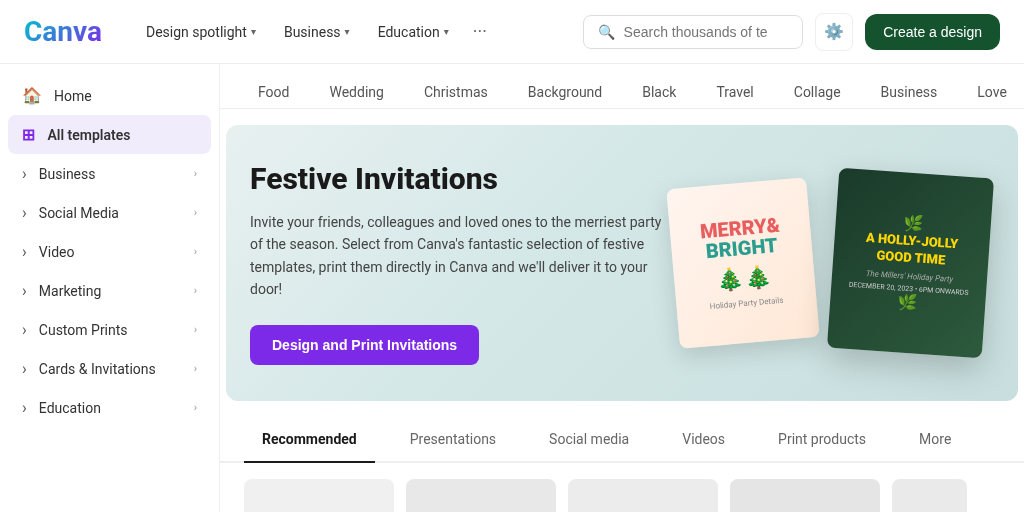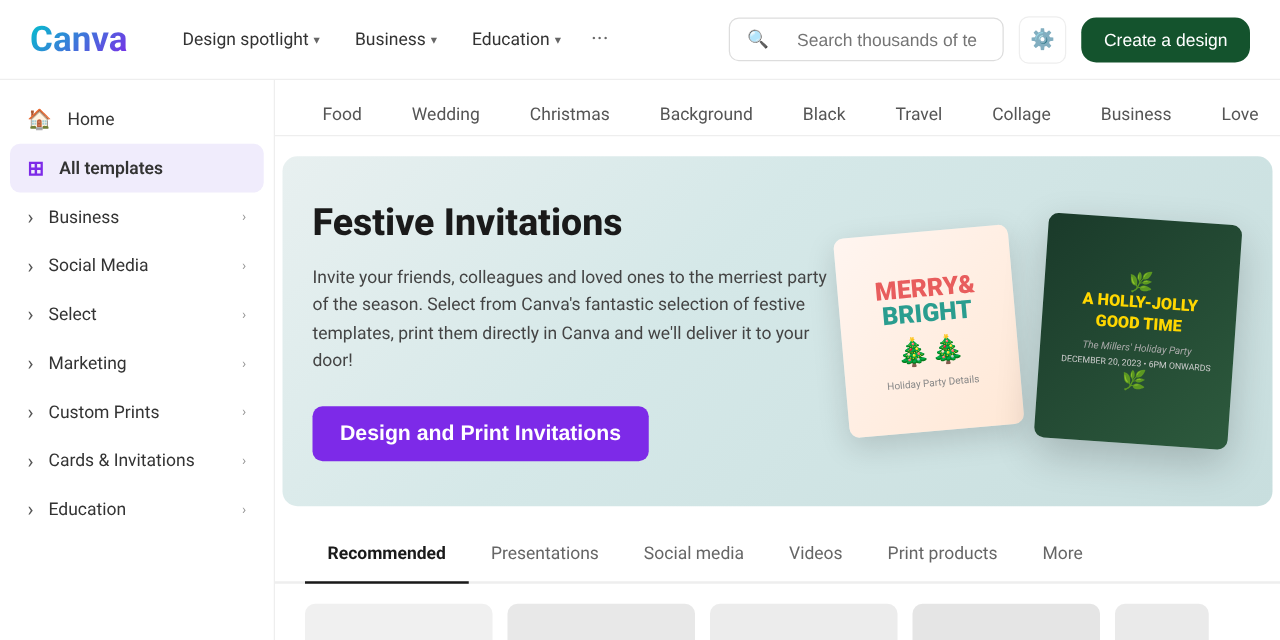--- a/index.html
+++ b/index.html
@@ -18,21 +18,21 @@
       font-size: 14px; color: #333; cursor: pointer; border-radius: 6px;
     }
     .nav-link .chevron { font-size: 10px; color: #666; }
     .nav-dots { font-size: 18px; color: #666; padding: 8px; cursor: pointer; }
     .nav-right { display: flex; align-items: center; gap: 12px; margin-left: auto; }
     .search-bar {
       display: flex; align-items: center; gap: 8px;
       border: 1px solid #ddd; border-radius: 8px; padding: 8px 14px;
       width: 220px; background: #fff;
     }
-    .search-bar input { border: none; outline: none; font-size: 14px; color: #999; width: 100%; margin-left: 14px; }
+    .search-bar input { border: none; outline: none; font-size: 14px; color: #999; width: 100%; }
     .search-icon { color: #999; font-size: 14px; }
     .settings-btn {
       width: 38px; height: 38px; display: flex; align-items: center; justify-content: center;
       border-radius: 8px; cursor: pointer; border: 1px solid #eee;
     }
     .create-btn {
       background: #14532d; color: #fff; border: none; border-radius: 12px;
       padding: 10px 18px; font-size: 14px; font-weight: 400; cursor: pointer;
       white-space: nowrap;
     }
@@ -72,21 +72,21 @@
       margin: 16px 6px;
       background: linear-gradient(135deg, #e8f0f0 0%, #d5e8e8 40%, #c8dede 100%);
       border-radius: 12px; padding: 36px 24px; display: flex;
       align-items: center; position: relative; overflow: hidden; min-height: 220px;
     }
     .hero-content { max-width: 420px; z-index: 2; }
     .hero-title { font-size: 30px; font-weight: 800; color: #1a1a1a; margin-bottom: 14px; line-height: 1.2; }
     .hero-desc { font-size: 14px; color: #444; line-height: 1.6; margin-bottom: 24px; }
     .hero-cta {
       background: #7d2ae8; color: #fff; border: none; border-radius: 8px;
-      padding: 12px 22px; font-size: 17px; font-weight: 600; cursor: pointer;
+      padding: 12px 22px; font-size: 14px; font-weight: 600; cursor: pointer;
     }
 
     
     .hero-cards {
       position: absolute; right: 30px; top: 50%; transform: translateY(-50%);
       display: flex; align-items: center; gap: 20px;
     }
     .hero-card-1 {
       width: 140px; height: 160px; background: linear-gradient(135deg, #fff5f0, #ffe8d6);
       border-radius: 8px; display: flex; flex-direction: column;
@@ -104,21 +104,21 @@
       align-items: center; justify-content: center; padding: 14px;
       transform: rotate(4deg); box-shadow: 0 12px 32px rgba(0,0,0,0.2);
     }
     .card2-text { font-size: 13px; font-weight: 900; color: #ffd700; text-align: center; line-height: 1.3; }
     .card2-sub { font-size: 8px; color: #aaa; text-align: center; margin-top: 6px; font-style: italic; }
     .card2-date { font-size: 7px; color: #ccc; text-align: center; margin-top: 4px; }
     .holly { font-size: 16px; }
 
     
     .content-tabs {
-      display: flex; align-items: center; gap: 0; padding: 0 24px;
+      display: flex; align-items: center; gap: 17px; padding: 0 24px;
       border-bottom: 2px solid #eee;
     }
     .content-tab {
       padding: 14px 18px; font-size: 14px; color: #666; cursor: pointer;
       border-bottom: 2px solid transparent; margin-bottom: -2px;
     }
     .content-tab.active { color: #1a1a1a; font-weight: 700; border-bottom-color: #1a1a1a; }
 
     
     .thumb-strip {
@@ -185,21 +185,21 @@
     <span>Business</span>
     <span class="chevron-right">›</span>
   </div>
       <div class="sidebar-item">
     <span class="icon">›</span>
     <span>Social Media</span>
     <span class="chevron-right">›</span>
   </div>
       <div class="sidebar-item">
     <span class="icon">›</span>
-    <span>Select</span>
+    <span>Video</span>
     <span class="chevron-right">›</span>
   </div>
       <div class="sidebar-item">
     <span class="icon">›</span>
     <span>Marketing</span>
     <span class="chevron-right">›</span>
   </div>
       <div class="sidebar-item">
     <span class="icon">›</span>
     <span>Custom Prints</span>

